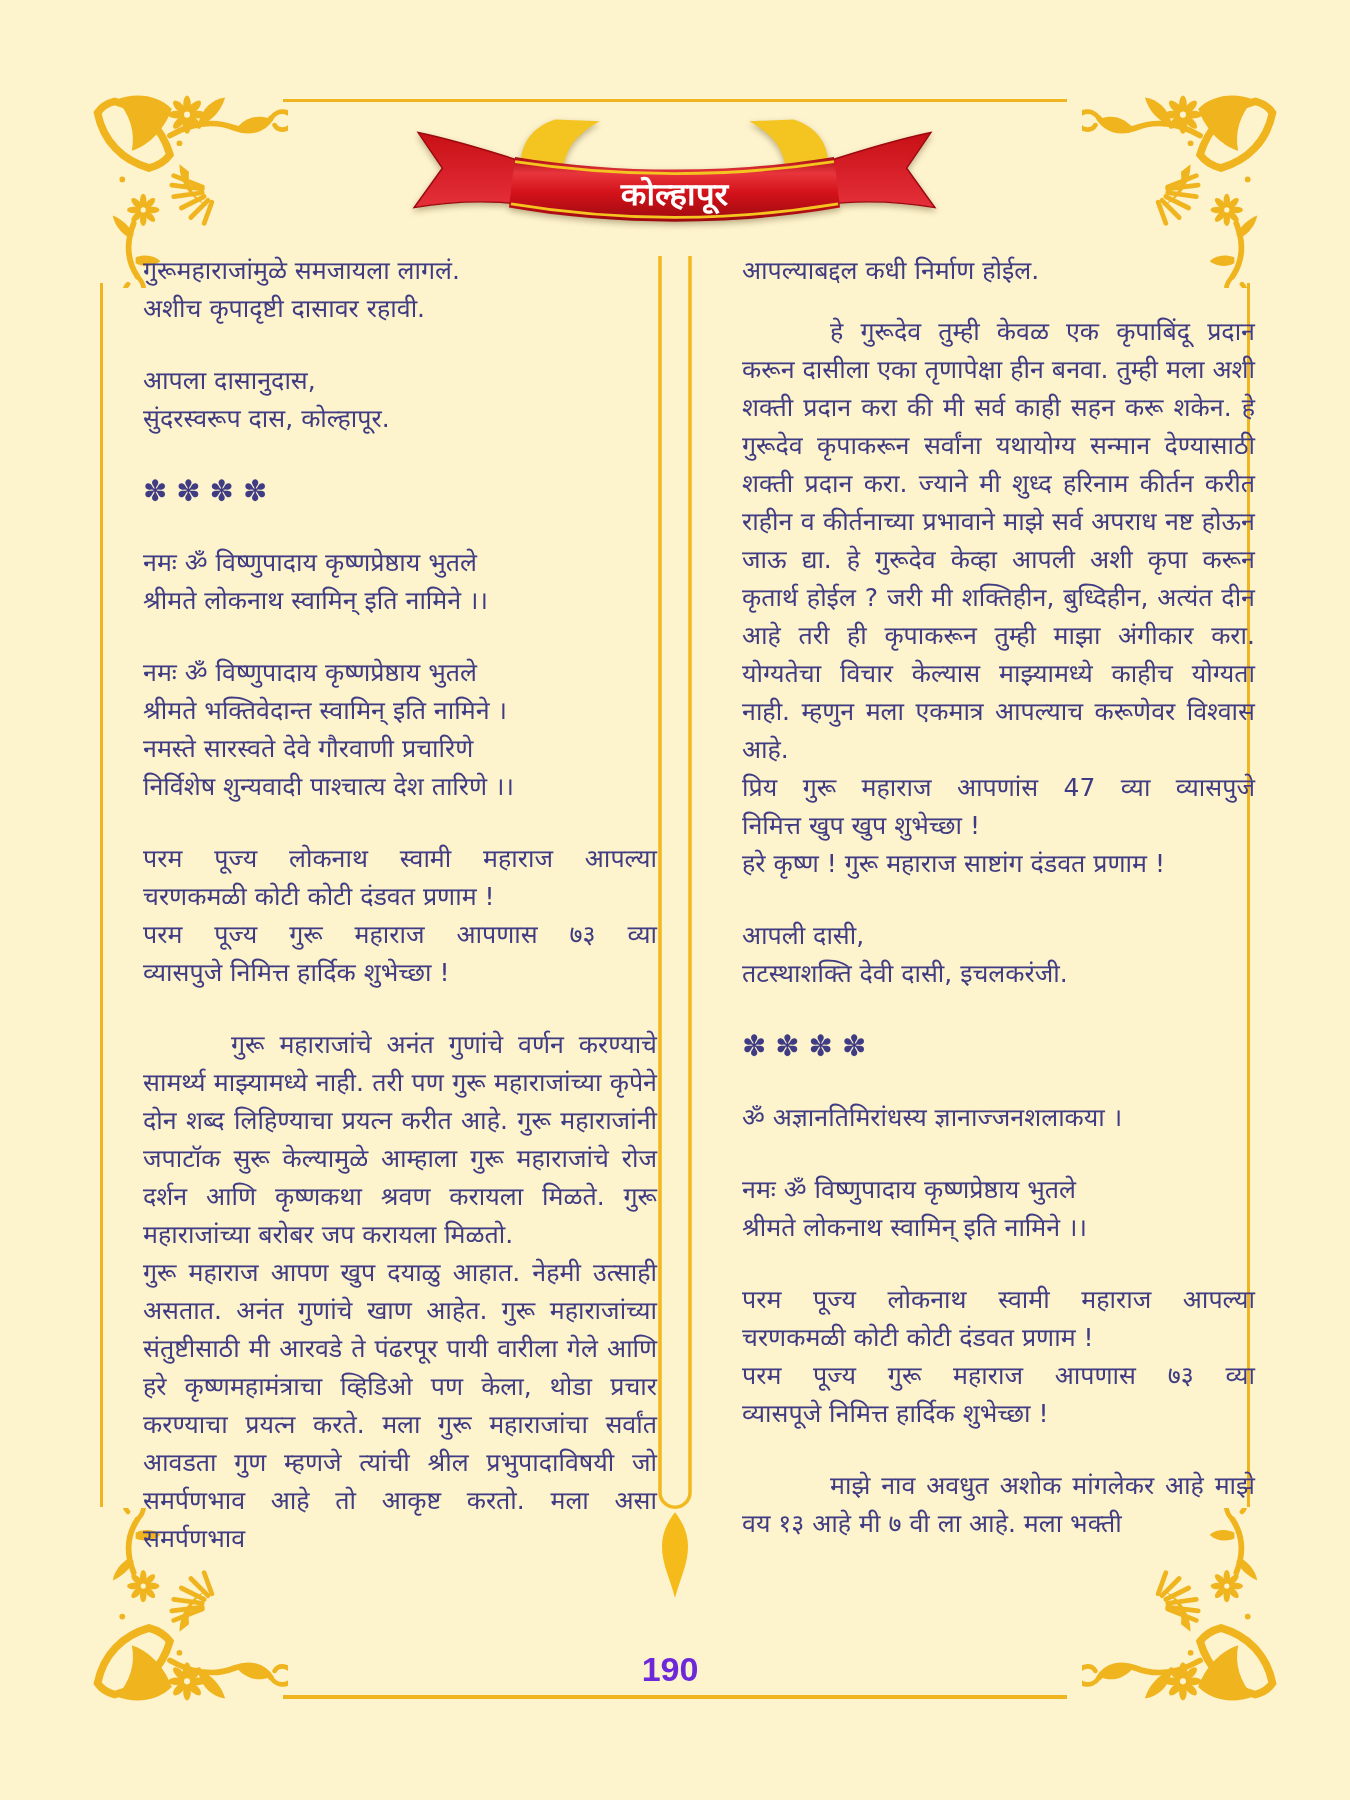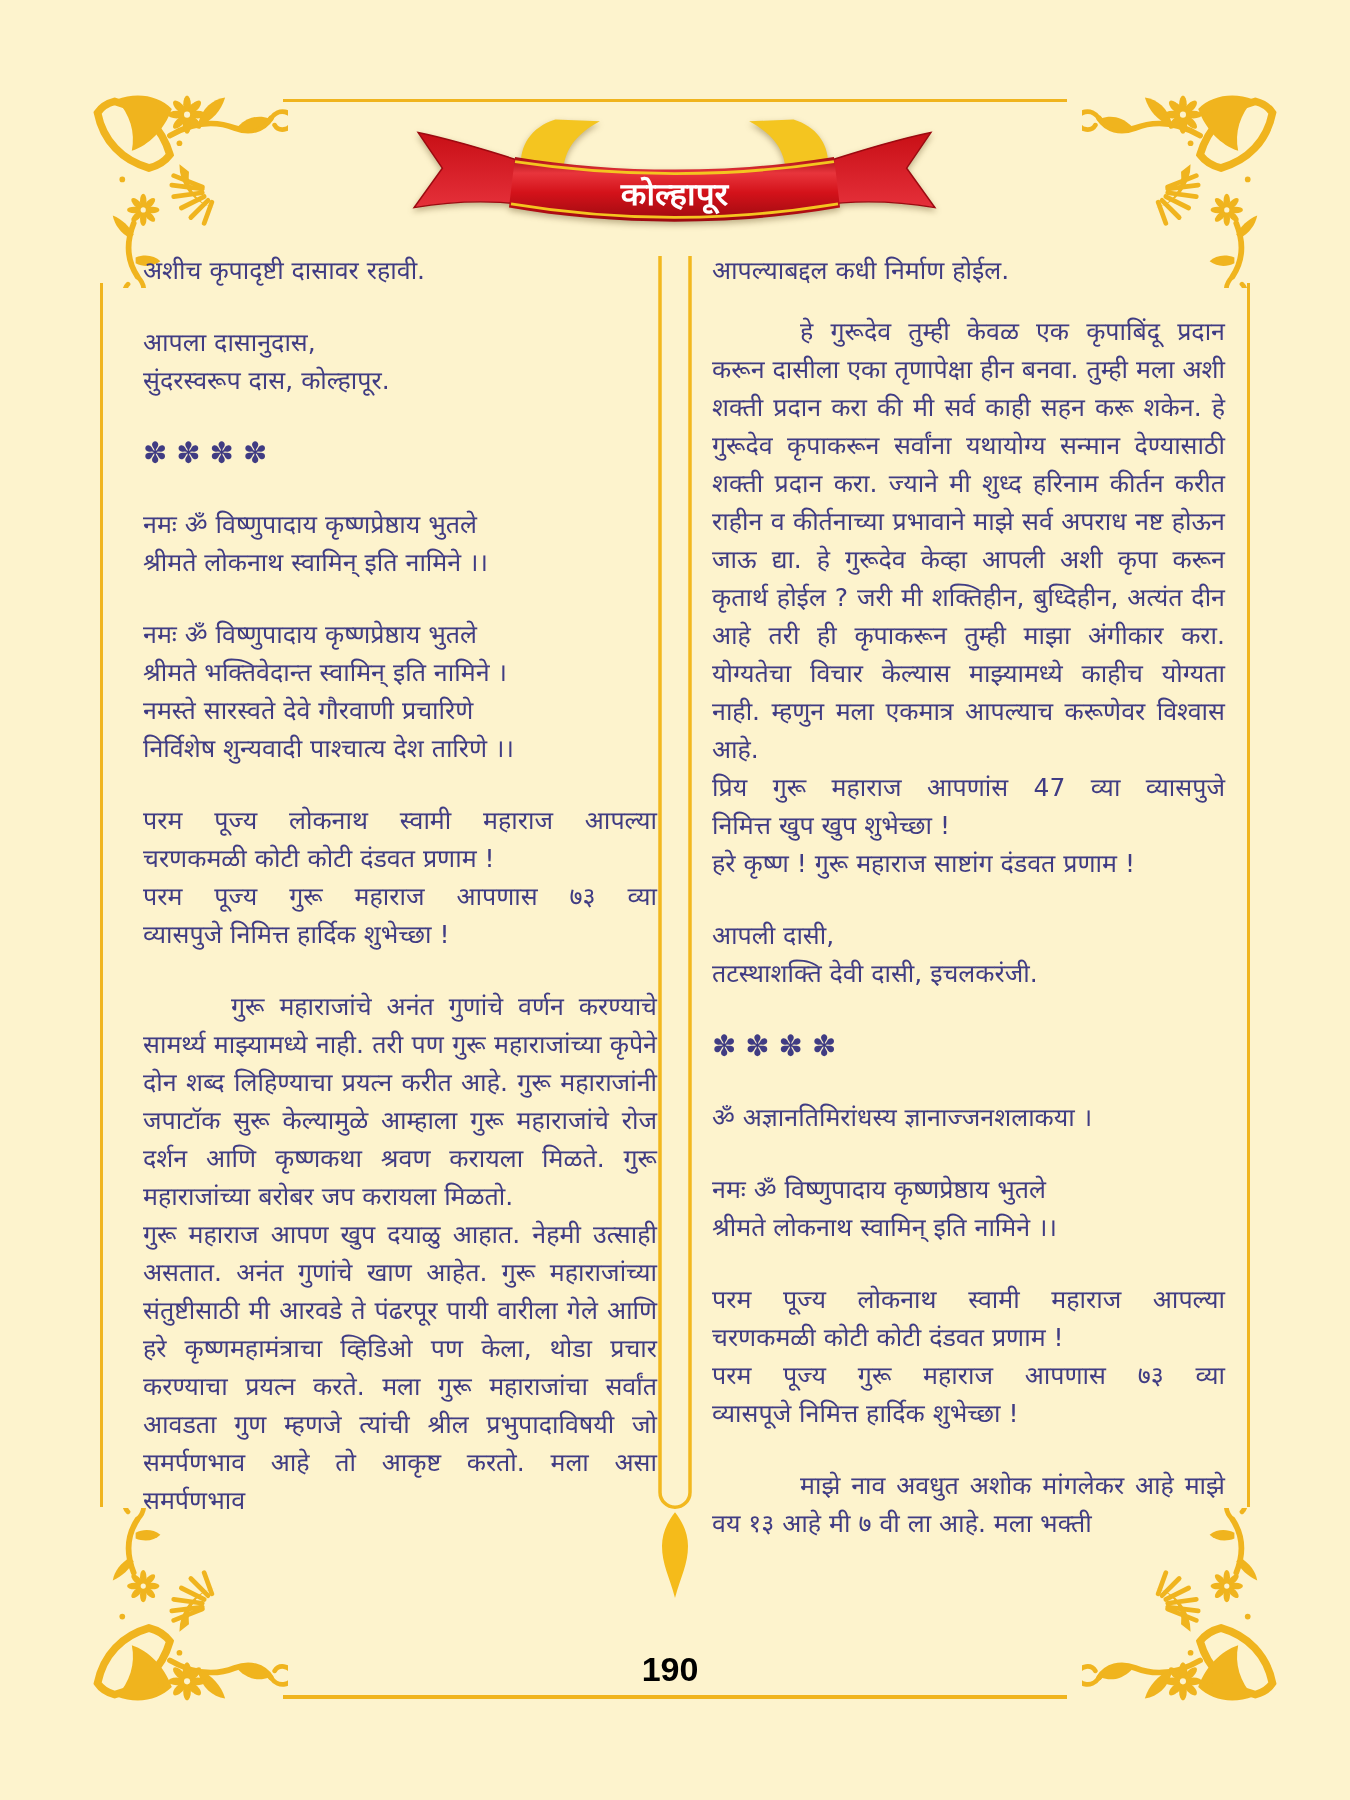--- a/index.html
+++ b/index.html
@@ -17,30 +17,30 @@
   .corner{position:absolute; width:200px; height:200px;}
   .corner.tl{left:88px; top:88px;}
   .corner.tr{right:88px; top:88px; transform:scaleX(-1);}
   .corner.bl{left:88px; bottom:92px; transform:scaleY(-1);}
   .corner.br{right:88px; bottom:92px; transform:scale(-1,-1);}
   .ribbon{position:absolute; left:402px; top:110px; width:545px; height:122px;
           filter:drop-shadow(0 3px 3px rgba(70,45,0,.35));}
   .divider{position:absolute; left:653px; top:256px; width:44px; height:1348px;}
   .col{position:absolute; top:252px; color:#403C83; font-size:25px; line-height:38px;}
   .col.left{left:143px; width:514px;}
-  .col.right{left:712px; width:513px;}
+  .col.right{left:742px; width:513px;}
   .para{margin:0 0 34px 0;}
   .para.tight{margin-bottom:0;}
   .para.just{text-align:justify;}
   .para.indent{text-indent:88px;margin-top:23px;}
   .separator{font-weight:bold; font-size:29px; letter-spacing:9px;}
   .line.stretch{text-align:justify; text-align-last:justify;}
   .page-number{
     position:absolute; left:560px; top:1650px; width:220px;
-    text-align:center; color:#000000; font-weight:bold; font-size:34px;
+    text-align:center; color:#6d28d9; font-weight:bold; font-size:34px;
     font-family:"Liberation Sans","DejaVu Sans",sans-serif;
   }
 </style>
 </head>
 <body>
 
 <div class="page">
 
   <svg width="0" height="0" style="position:absolute">
     <defs>
@@ -128,20 +128,21 @@
     <text x="270" y="101" text-anchor="middle" fill="#ffffff" font-size="33" font-weight="bold">कोल्हापूर</text>
   </svg>
 
   <svg class="divider" viewBox="0 0 44 1350" preserveAspectRatio="none">
     <path d="M7,0 L7,1238 A15,15 0 0 0 37,1238 L37,0" fill="none" stroke="#F2B81F" stroke-width="3.5"></path>
     <path d="M22,1258 C30,1268 35,1280 35,1292 C35,1310 28,1322 22,1344 C16,1322 9,1310 9,1292 C9,1280 14,1268 22,1258 Z" fill="#F5BB1A"></path>
   </svg>
 
   <div class="col left">
     <div class="para">
+      <div class="line">गुरूमहाराजांमुळे समजायला लागलं.</div>
       <div class="line">अशीच कृपादृष्टी दासावर रहावी.</div>
     </div>
     <div class="para">
       <div class="line">आपला दासानुदास,</div>
       <div class="line">सुंदरस्वरूप दास, कोल्हापूर.</div>
     </div>
     <div class="para separator">✽✽✽✽</div>
     <div class="para">
       <div class="line">नमः ॐ विष्णुपादाय कृष्णप्रेष्ठाय भुतले</div>
       <div class="line">श्रीमते लोकनाथ स्वामिन् इति नामिने ।।</div>

